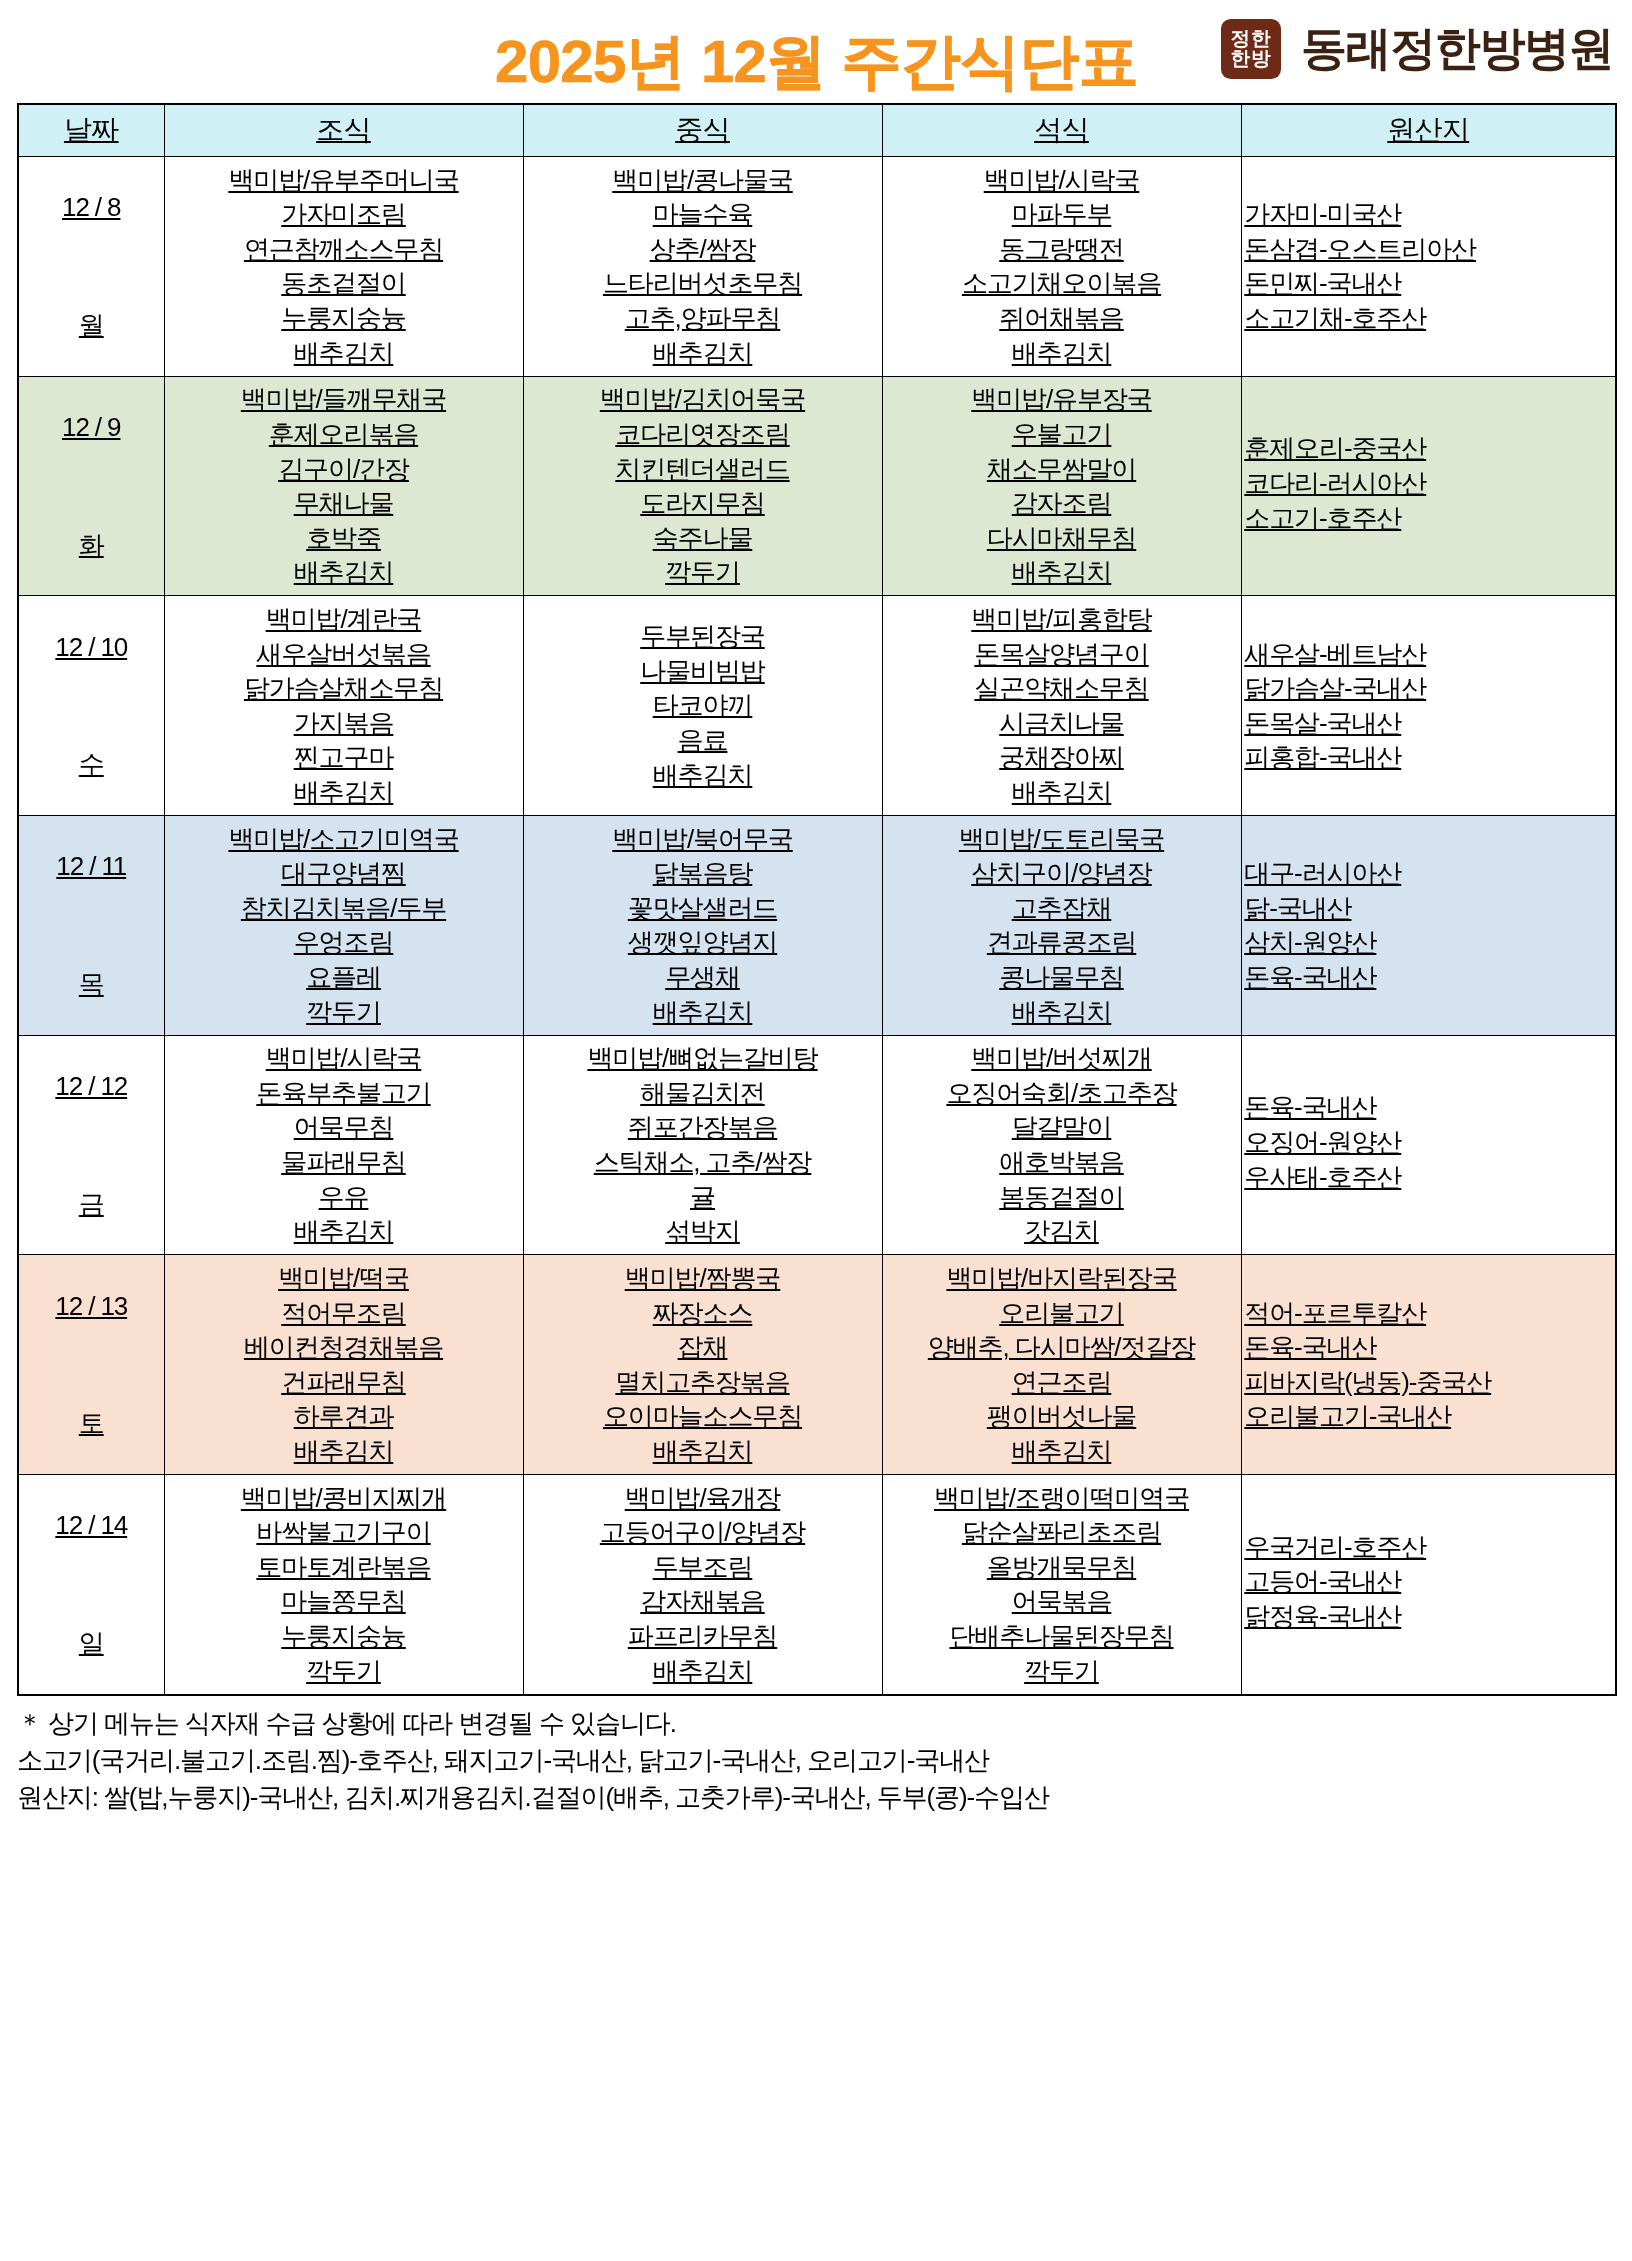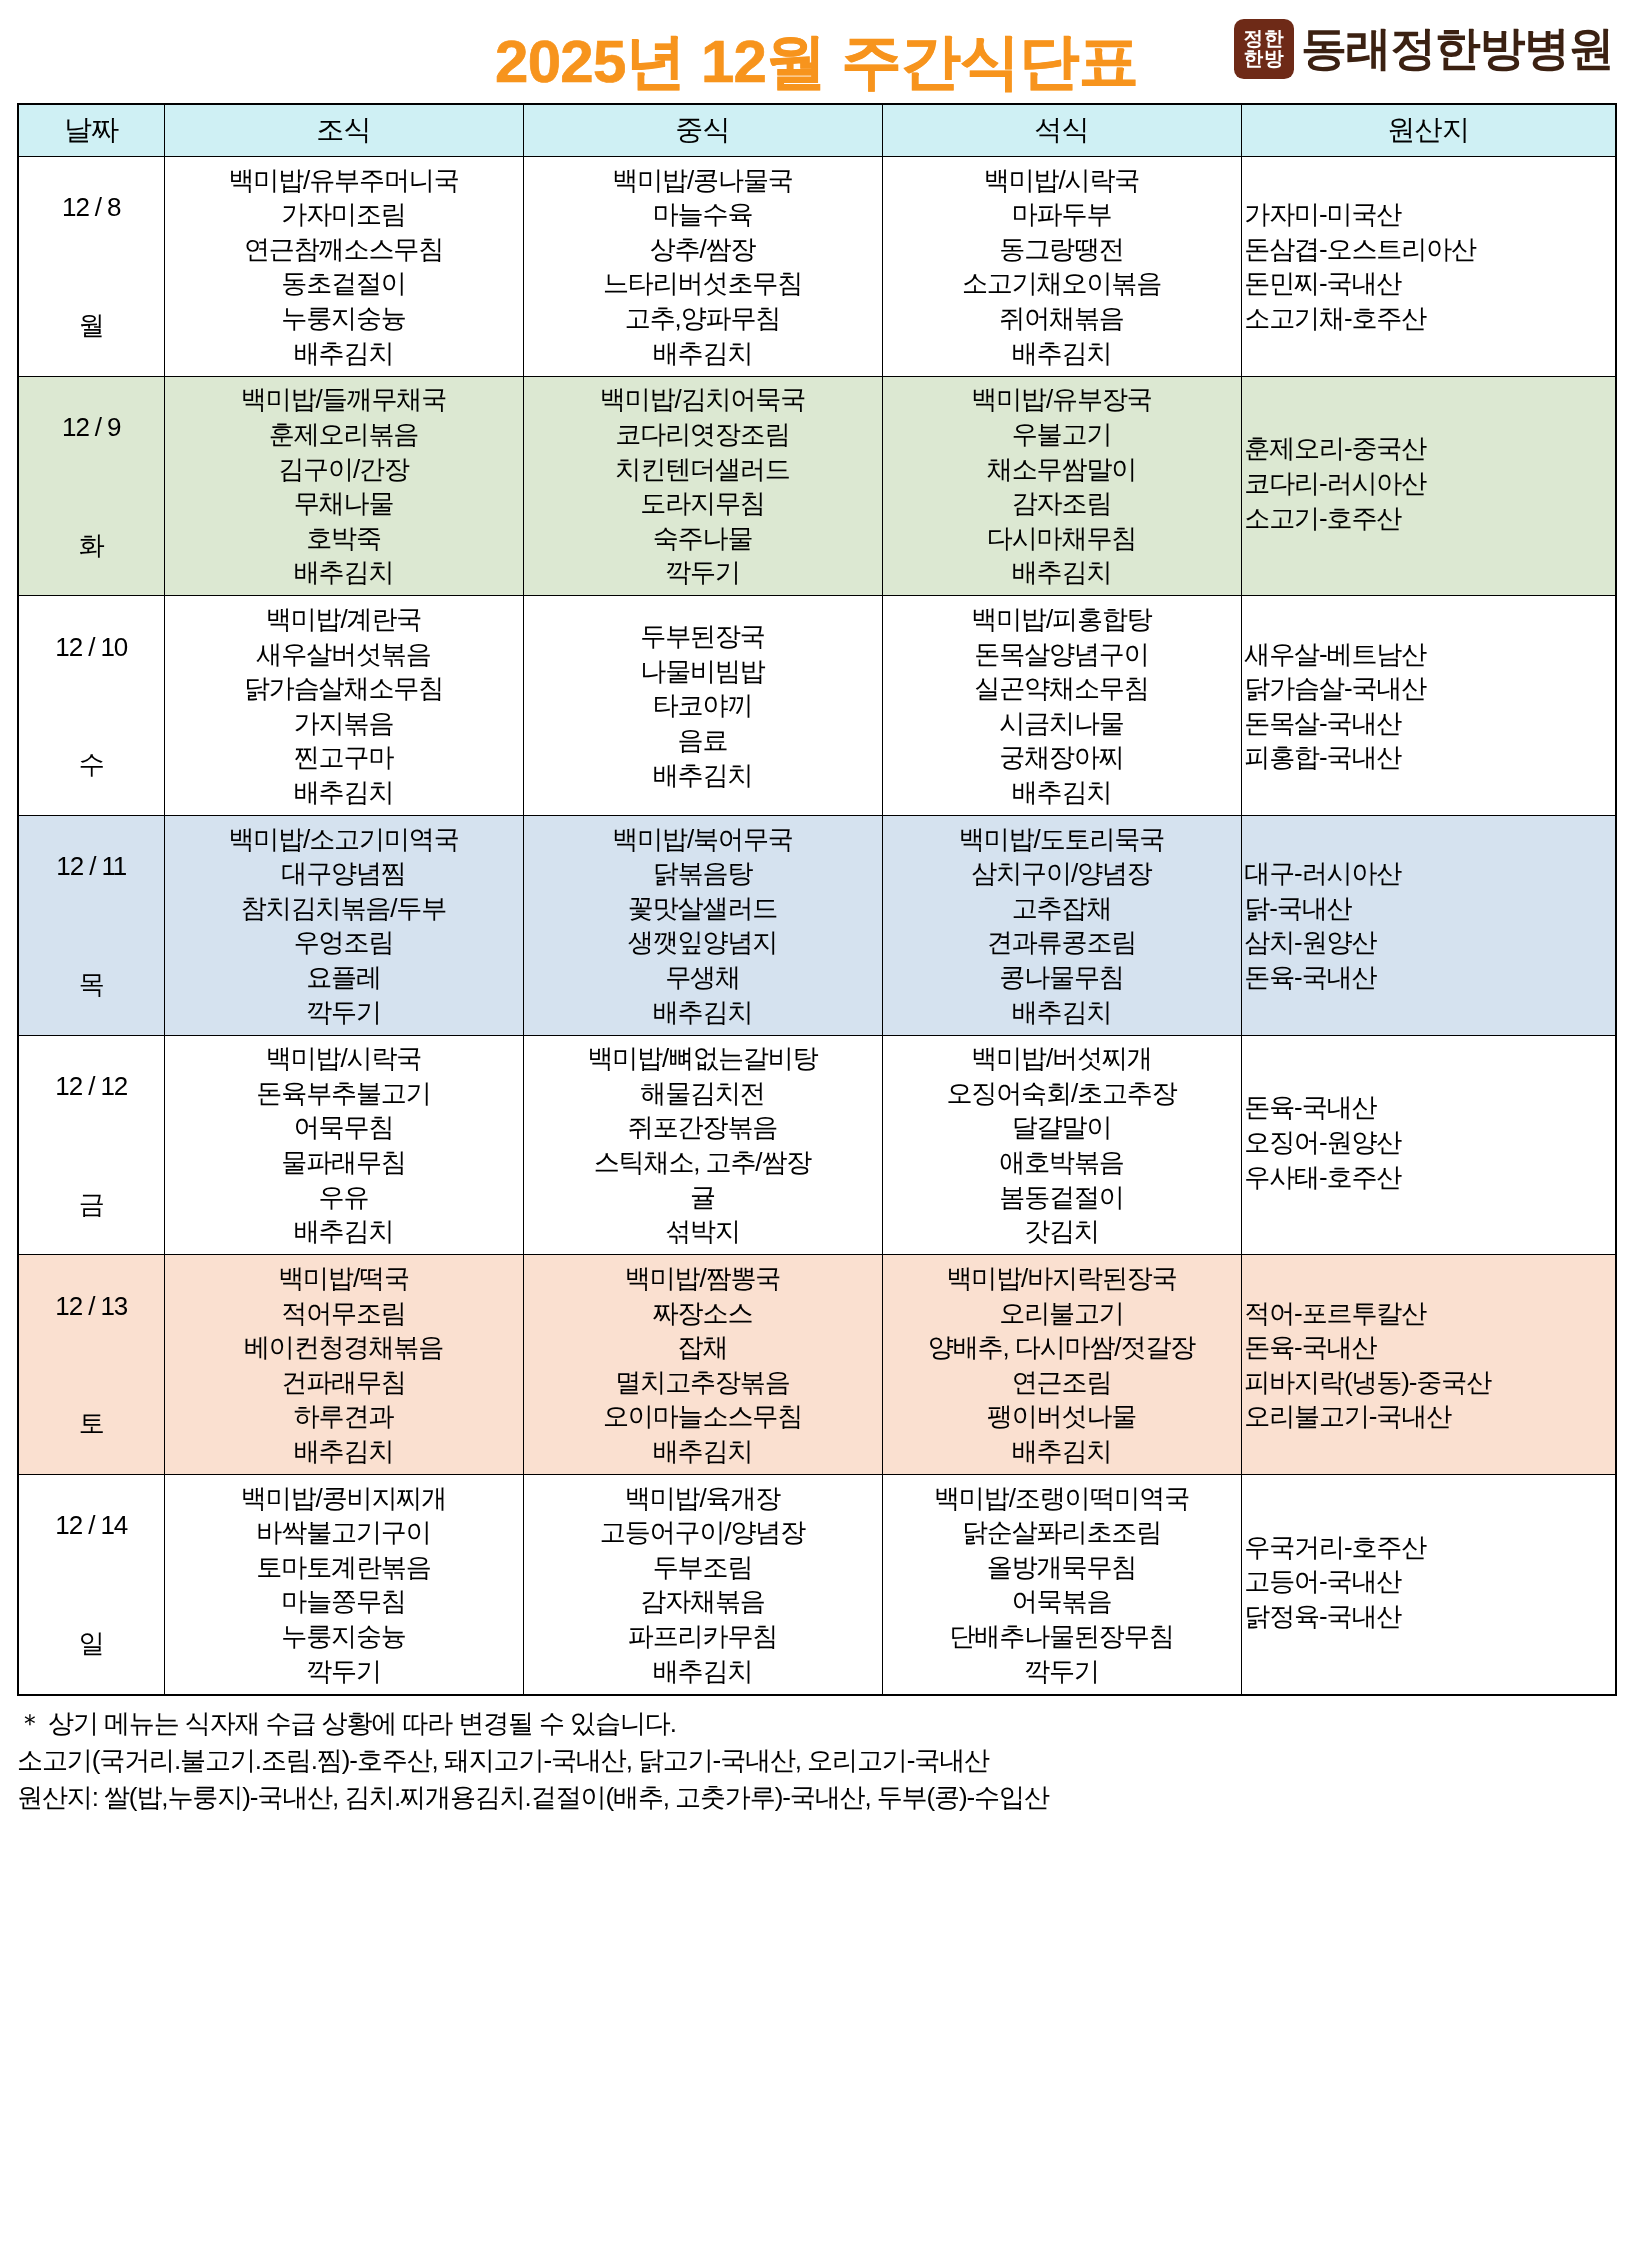--- a/index.html
+++ b/index.html
@@ -36,21 +36,21 @@
     letter-spacing: -0.7px;
     font-family: "Liberation Sans", sans-serif;
     -webkit-text-stroke: 0.7px #F7941D;
   }
   .brand {
     position: absolute;
     right: 2.8px;
     top: 5.6px;
     display: flex;
     align-items: center;
-    gap: 7px;
+    gap: 20px;
   }
   .brand-logo {
     width: 60px; height: 60px;
     border-radius: 9.8px;
     background: #6E2A17;
     display: flex;
     align-items: center;
     justify-content: center;
     flex-direction: column;
     color: #fff;
@@ -67,20 +67,21 @@
     font-weight: bold;
     color: #3B2112;
     letter-spacing: -1.4px;
   }
   
   table.menu {
     width: 1599px;
     border-collapse: collapse;
     table-layout: fixed;
     border: 2.1px solid #000;
+    text-decoration: underline;
   }
   table.menu col.c-date { width: 146px; }
   table.menu col.c-meal { width: 359px; }
   table.menu col.c-origin { width: 375px; }
 
   table.menu th {
     background: #CFF0F4;
     border: 1.4px solid #000;
     font-size: 28px;
     font-weight: normal;

